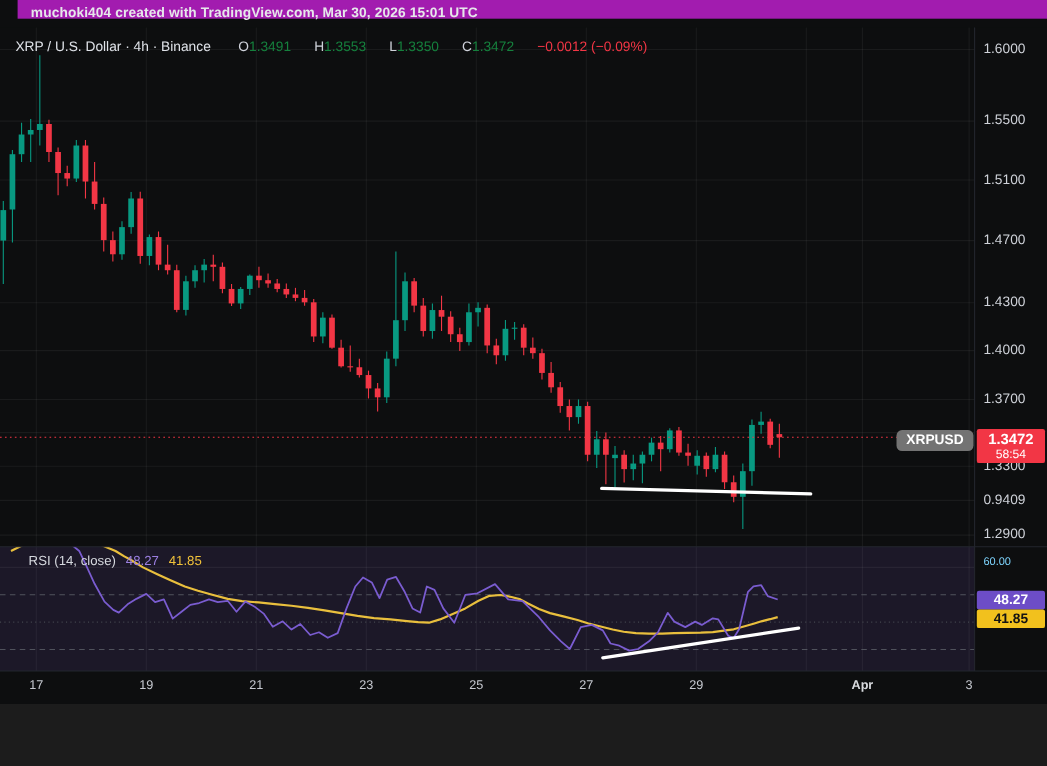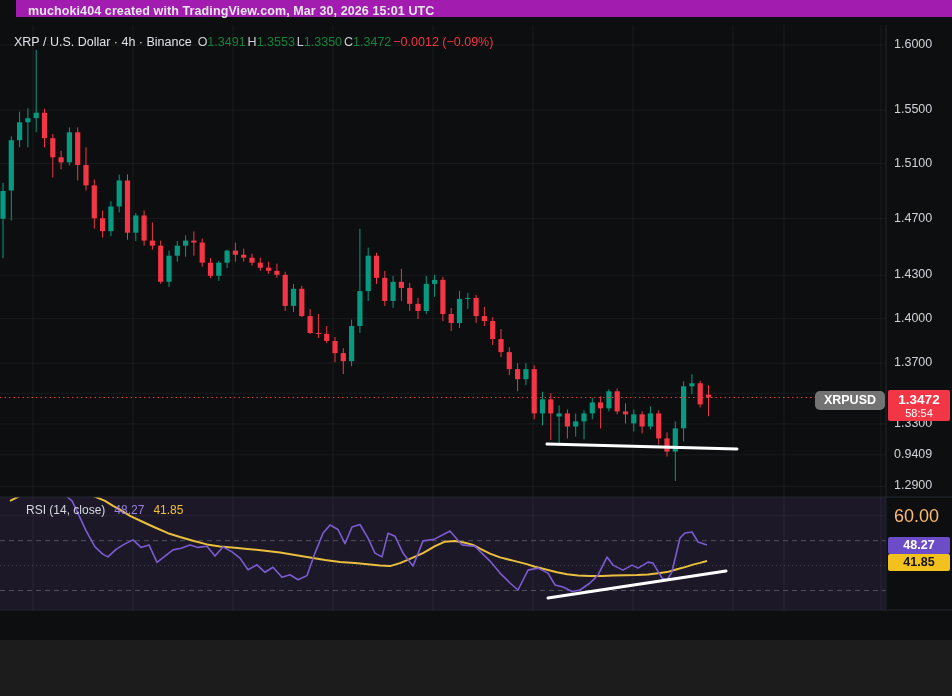--- a/index.html
+++ b/index.html
@@ -4,35 +4,35 @@
 <style>
   html,body{margin:0;padding:0;background:#0d0e0f;}
   #app{position:relative;width:952px;height:696px;overflow:hidden;background:#0d0e0f;
        font-family:"Liberation Sans",sans-serif;-webkit-font-smoothing:antialiased;}
   
   #attribution-bar{position:absolute;left:16px;top:0;width:952px;height:17px;background:#a21caf;z-index:6;}
   #attribution-bar .txt{position:absolute;left:12px;top:4px;font-size:12.5px;font-weight:700;color:#e6e7ea;letter-spacing:.1px;}
   
   #chart-svg{position:absolute;left:0;top:0;z-index:1;}
   
-  #symbol-header{position:absolute;left:14px;top:35px;z-index:5;display:flex;gap:2px;
+  #symbol-header{position:absolute;left:14px;top:35px;z-index:5;display:flex;gap:21px;
                  font-size:12.5px;color:#dfe2e8;white-space:nowrap;}
   #symbol-header .title{font-weight:500;margin-right:4px;}
   #symbol-header .pair .lbl{color:#cfd2da;}
   #symbol-header .pair .val{color:#15803d;}
   #symbol-header .change{color:#f23645;}
   
   #rsi-header{position:absolute;left:26px;top:503px;z-index:5;display:flex;gap:9px;font-size:12px;align-items:center;}
   #rsi-header .t{color:#d5d8de;}
   #rsi-header .v{color:#9b7fe0;}
   #rsi-header .m{color:#f0c13a;}
   
   #price-axis{position:absolute;left:886px;top:25px;width:66px;height:585px;z-index:4;}
   .pa-label{position:absolute;left:8px;font-size:12.5px;color:#cfd2d9;}
-  #rsi-axis-label{position:absolute;left:894px;top:506px;font-size:18px;color:#fdba74;z-index:4;}
+  #rsi-axis-label{position:absolute;left:894px;top:506px;font-size:10px;color:#7dd3fc;z-index:4;}
   #time-axis{position:absolute;left:0;top:610px;width:886px;height:30px;z-index:4;}
   .ta-label{position:absolute;top:7px;transform:translateX(-50%);font-size:11.5px;color:#c6c9d0;}
   .ta-label.month{font-weight:700;color:#d8dade;}
   
   .badge{position:absolute;z-index:5;border-radius:3px;}
   #symbol-badge{right:67px;top:391px;background:#737373;color:#fff;font-size:12.5px;font-weight:700;
                 padding:2px 9px 3px;border-radius:5px;}
   #price-badge{left:888px;top:390px;width:62px;background:#f23645;color:#fff;text-align:center;border-radius:2px;padding:2px 0 2px;}
   #price-badge .p{font-size:13.5px;font-weight:700;line-height:15px;}
   #price-badge .cd{font-size:11px;line-height:12px;}
@@ -295,20 +295,31 @@
       <div class="pa-label" style="top: 130.675px;">1.5100</div>
       <div class="pa-label" style="top: 185.708px;">1.4700</div>
       <div class="pa-label" style="top: 242.26px;">1.4300</div>
       <div class="pa-label" style="top: 285.722px;">1.4000</div>
       <div class="pa-label" style="top: 330.125px;">1.3700</div>
       <div class="pa-label" style="top: 390.867px;">1.3300</div>
       <div class="pa-label" style="top: 421.926px;">0.9409</div>
       <div class="pa-label" style="top: 453.463px;">1.2900</div>
     </div>
   <div id="rsi-axis-label">60.00</div>
+  <div id="time-axis">
+      <div class="ta-label" style="left: 33px;">17</div>
+      <div class="ta-label" style="left: 133px;">19</div>
+      <div class="ta-label" style="left: 233px;">21</div>
+      <div class="ta-label" style="left: 333px;">23</div>
+      <div class="ta-label" style="left: 433px;">25</div>
+      <div class="ta-label" style="left: 533px;">27</div>
+      <div class="ta-label" style="left: 633px;">29</div>
+      <div class="ta-label month" style="left: 784px;">Apr</div>
+      <div class="ta-label" style="left: 881px;">3</div>
+    </div>
 
   <div id="symbol-badge" class="badge">XRPUSD</div>
   <div id="price-badge" class="badge">
     <div class="p">1.3472</div>
     <div class="cd">58:54</div>
   </div>
   <div id="rsi-value-badge" class="badge">48.27</div>
   <div id="rsi-ma-badge" class="badge">41.85</div>
 
   <div id="footer">

